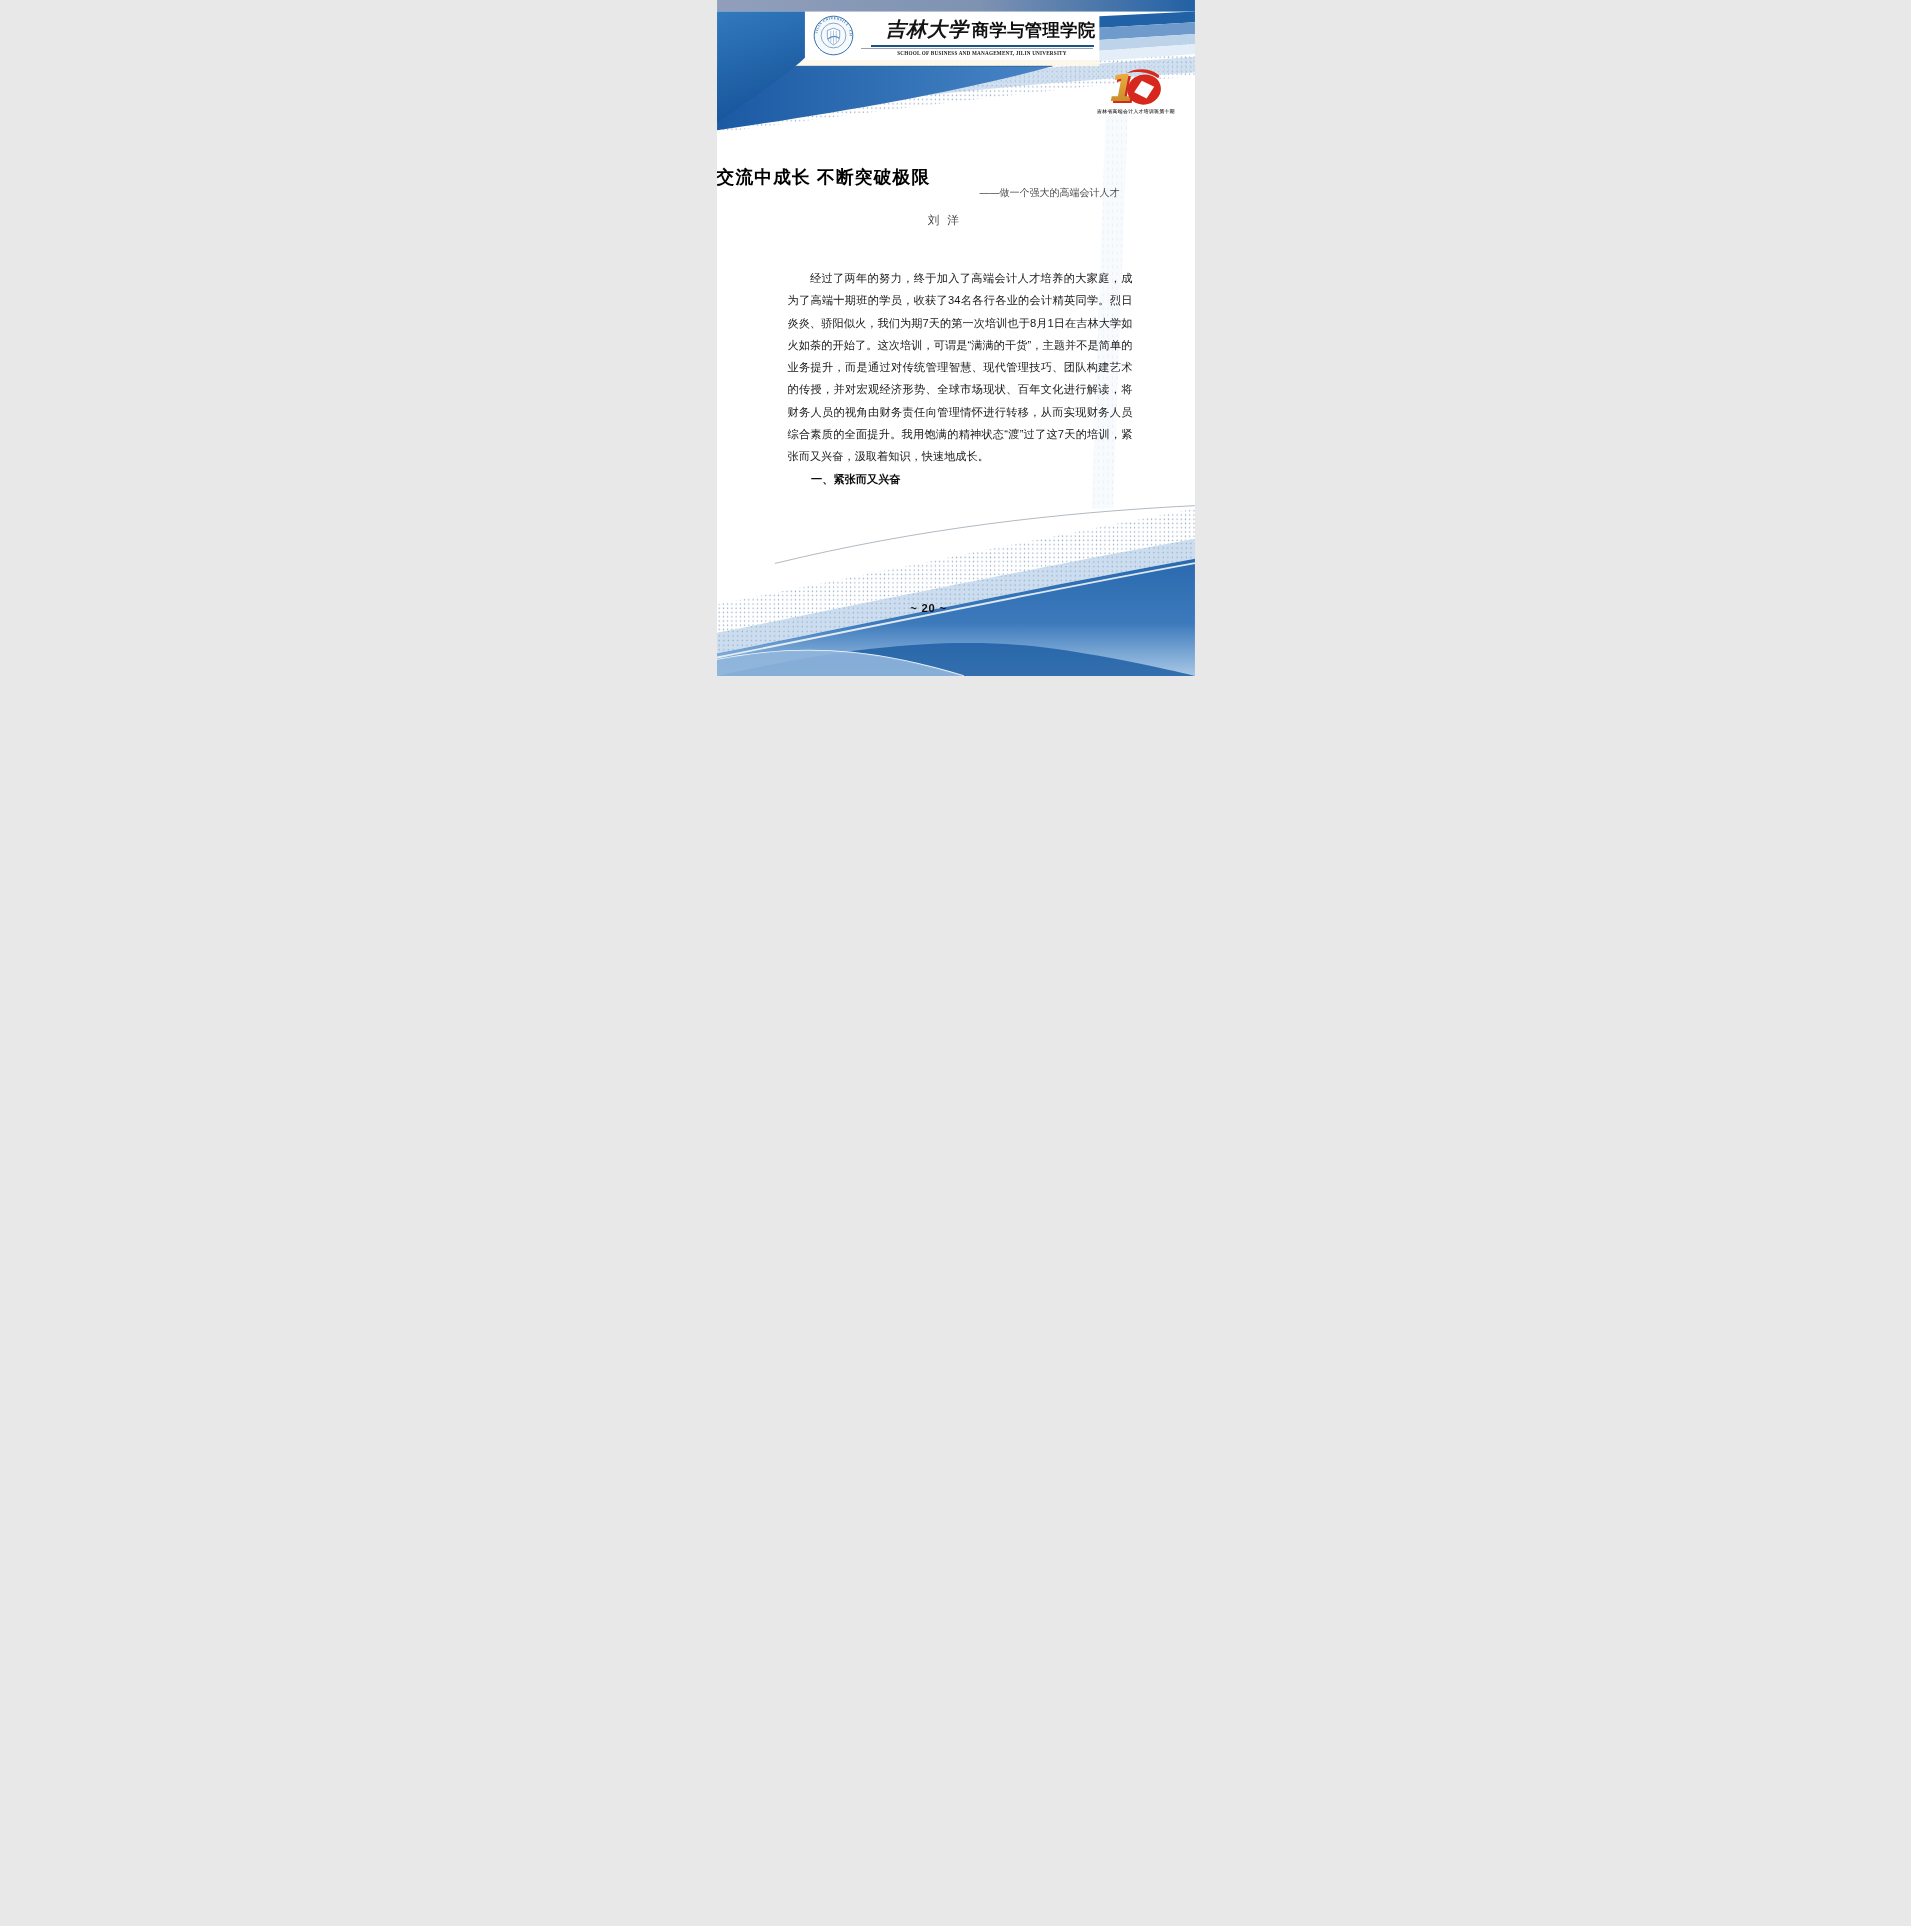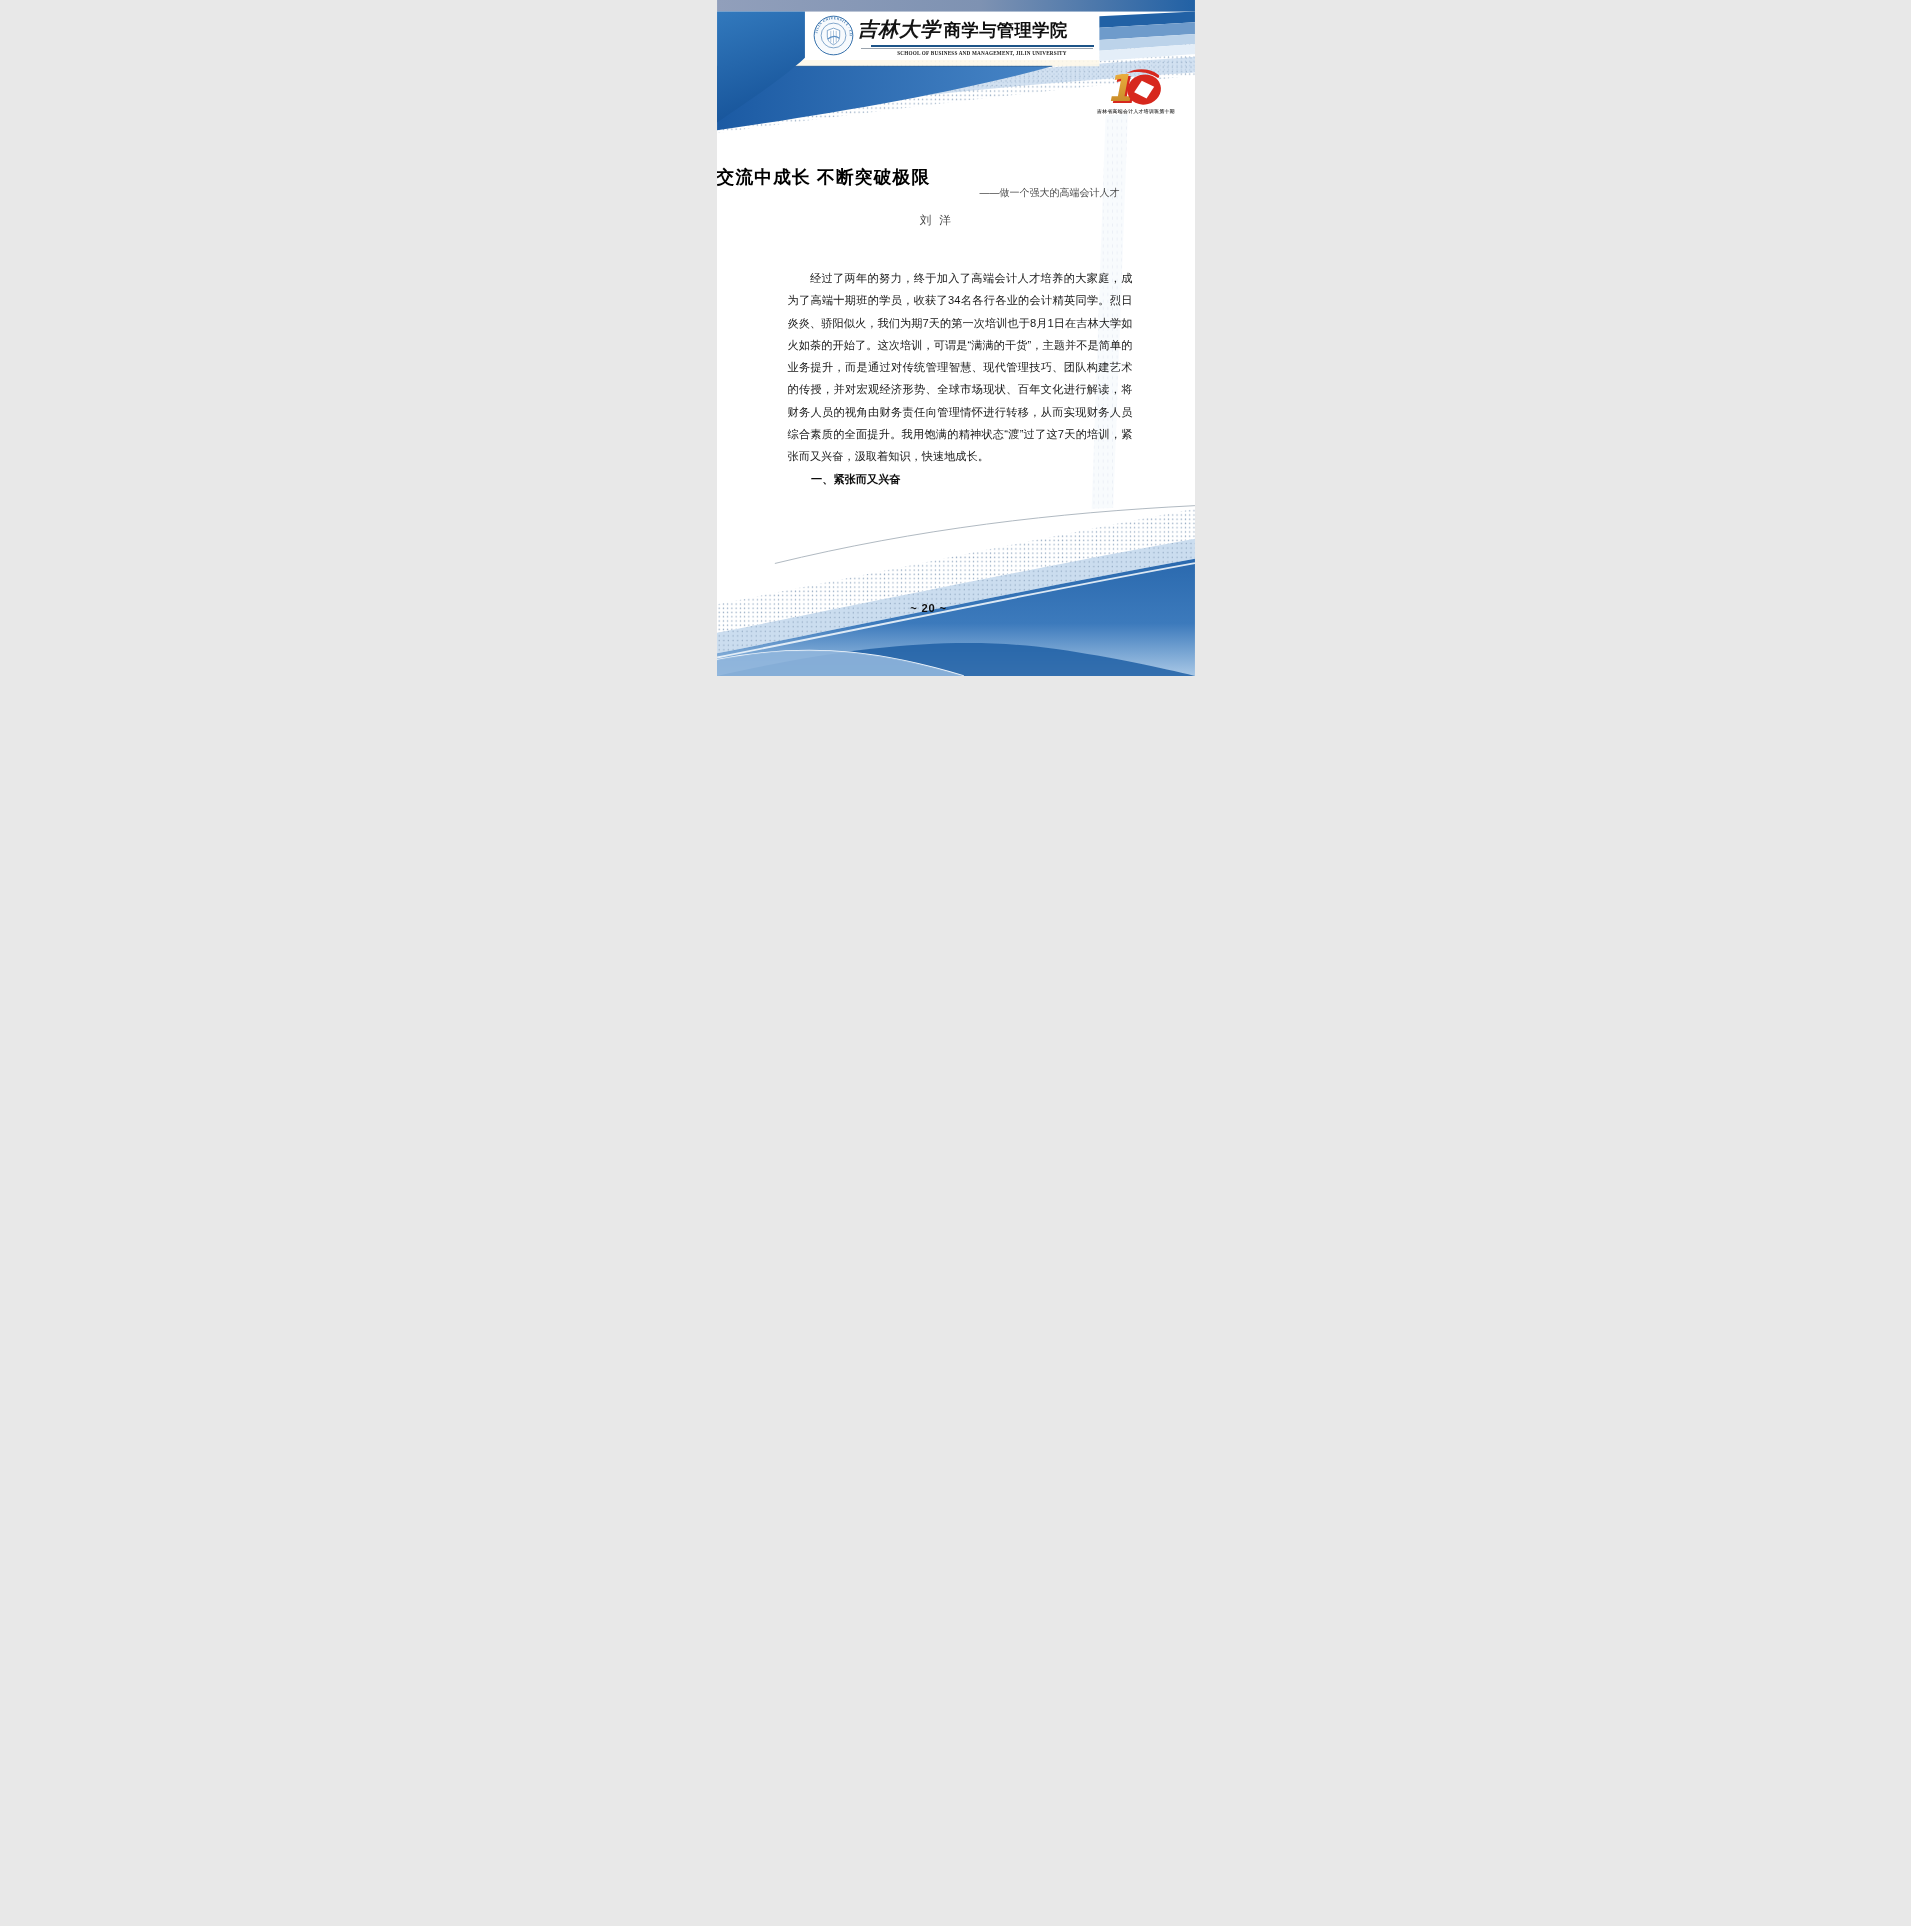--- a/index.html
+++ b/index.html
@@ -3,36 +3,36 @@
 <meta charset="utf-8">
 <style>
   html,body{margin:0;padding:0;background:#e8e8e8;}
   #page{position:relative;width:478px;height:676px;background:#ffffff;overflow:hidden;
         font-family:"Liberation Sans",sans-serif;margin:0 auto;}
   #decor{position:absolute;left:0;top:0;z-index:0;}
   
   #header-box{position:absolute;left:88px;top:12.7px;width:294px;height:47px;background:#ffffff;z-index:2;}
   #seal{position:absolute;left:8.5px;top:2.7px;width:41px;height:41px;}
   #logo-row{position:absolute;left:53px;top:1.5px;height:31px;display:flex;align-items:center;gap:3.1px;white-space:nowrap;}
-  .uni-callig{font-family:Liberation Sans, sans-serif;font-style:italic;font-weight:700;font-size:20px;color:#141414;letter-spacing:0.8px;}
+  .uni-callig{font-family:Liberation Sans, sans-serif;font-style:italic;font-weight:700;font-size:20px;color:#141414;letter-spacing:0.8px;margin-left:28px;}
   .school-cn{font-family:"Liberation Sans",sans-serif;font-weight:700;font-size:17.3px;color:#0e0e0e;letter-spacing:0.4px;}
   #divider-navy{position:absolute;left:66px;top:32px;width:223px;height:1.9px;background:#1D5488;}
   #divider-gray{position:absolute;left:56px;top:35px;width:232px;height:1.2px;background:#9AA3AD;}
   #school-en{position:absolute;left:62px;top:37px;width:231px;text-align:center;
              font-family:"Liberation Serif",serif;font-weight:700;font-size:5.2px;color:#222;letter-spacing:0.2px;}
   
   #ten-logo{position:absolute;left:381px;top:65px;width:77px;height:46px;z-index:2;}
   #ten-caption{position:absolute;left:368px;top:108px;width:103px;text-align:center;z-index:2;
                font-size:4.8px;font-weight:700;color:#4A4A4A;letter-spacing:0.4px;}
   
   #title{position:absolute;left:0;top:153px;width:100%;z-index:2;
          font-size:17.7px;font-weight:700;color:#000;letter-spacing:1.2px;}
   #subtitle{position:absolute;left:2px;top:186px;width:401px;text-align:right;z-index:2;
             font-size:10px;font-weight:500;color:#4a4a4a;}
-  #author{position:absolute;left:8px;top:213px;width:424px;text-align:center;z-index:2;
+  #author{position:absolute;left:16px;top:213px;width:424px;text-align:center;z-index:2;
           font-size:11.6px;font-weight:500;color:#474747;letter-spacing:2.3px;}
   #body-text{position:absolute;left:71px;top:243px;width:345px;z-index:2;
              font-size:11.2px;line-height:22.3px;color:#171717;text-align:justify;font-weight:500;margin-top:24px;}
   .para{margin:0;text-indent:2em;}
   .section-heading{margin:0;padding-left:2.1em;font-weight:700;color:#0b0b0b;}
   
   #page-number{position:absolute;left:0;top:589px;width:424px;text-align:center;z-index:3;
                font-size:11.2px;font-weight:700;color:#0d0d0d;letter-spacing:0.8px;margin-top:13px;}
 </style>
 </head>

